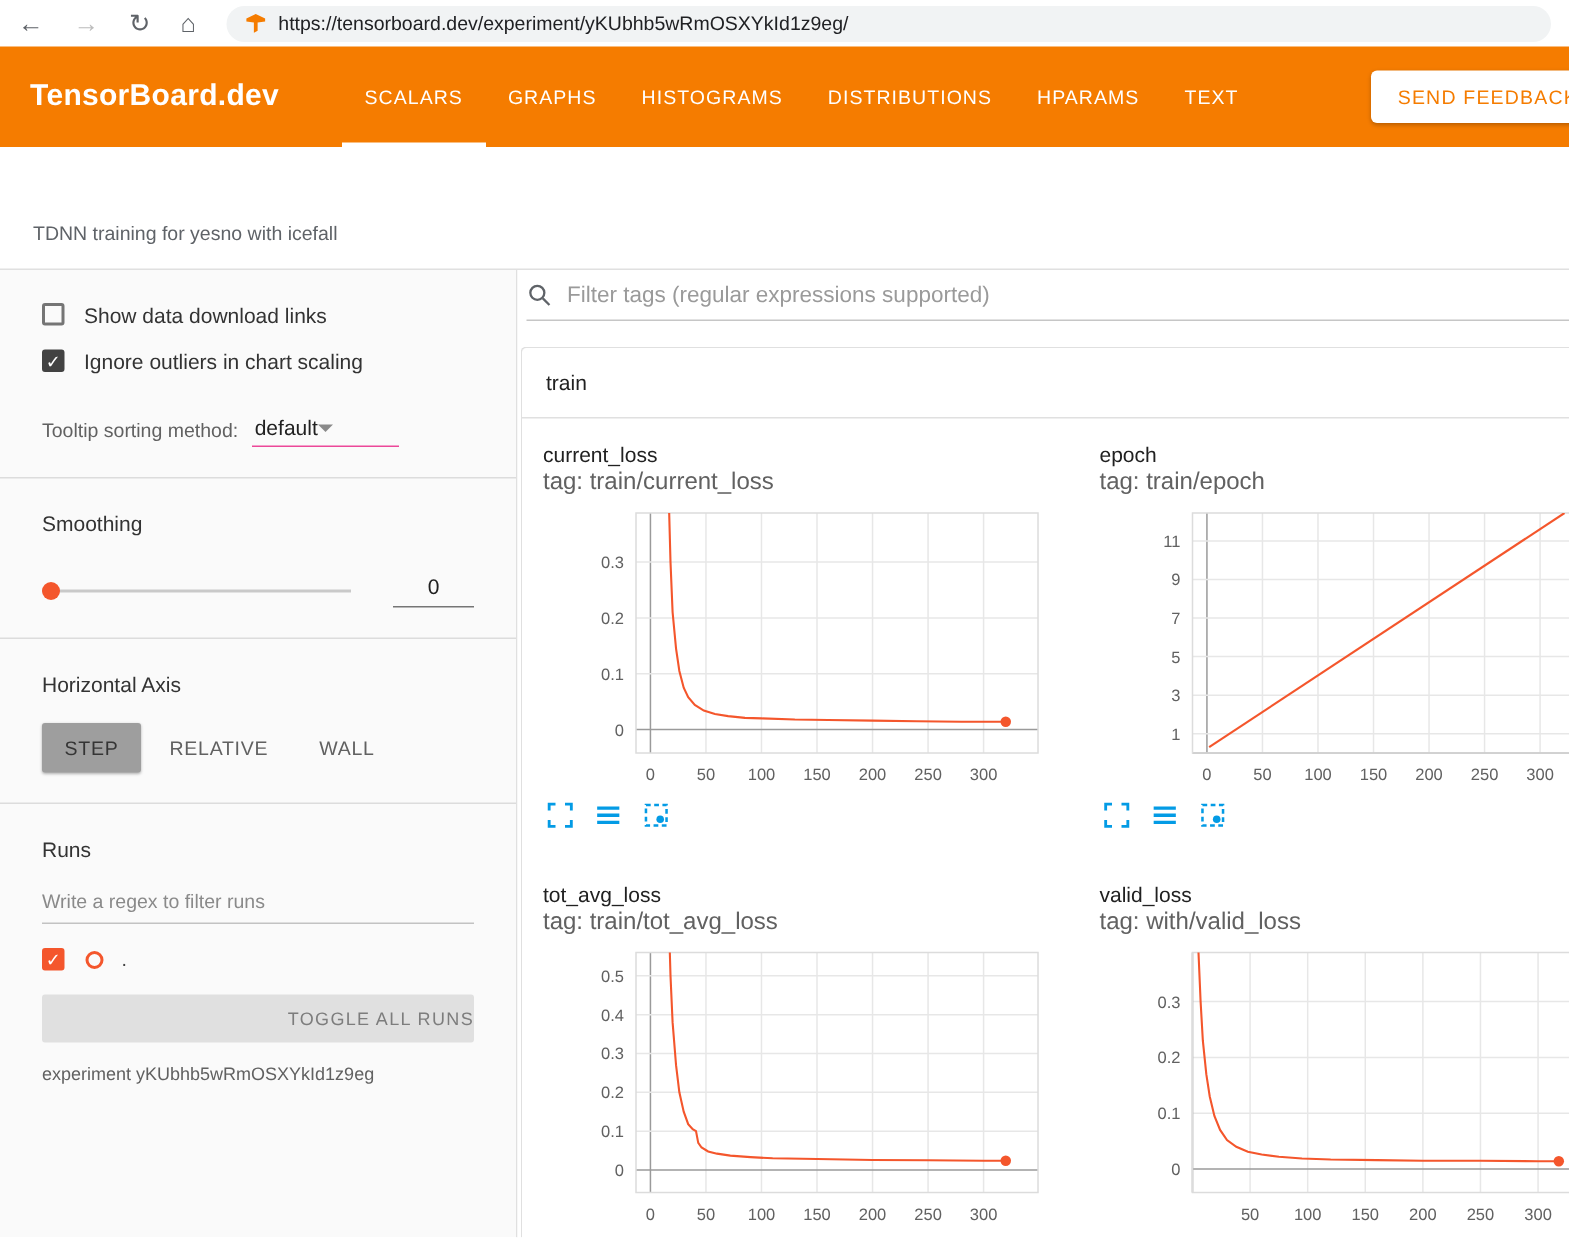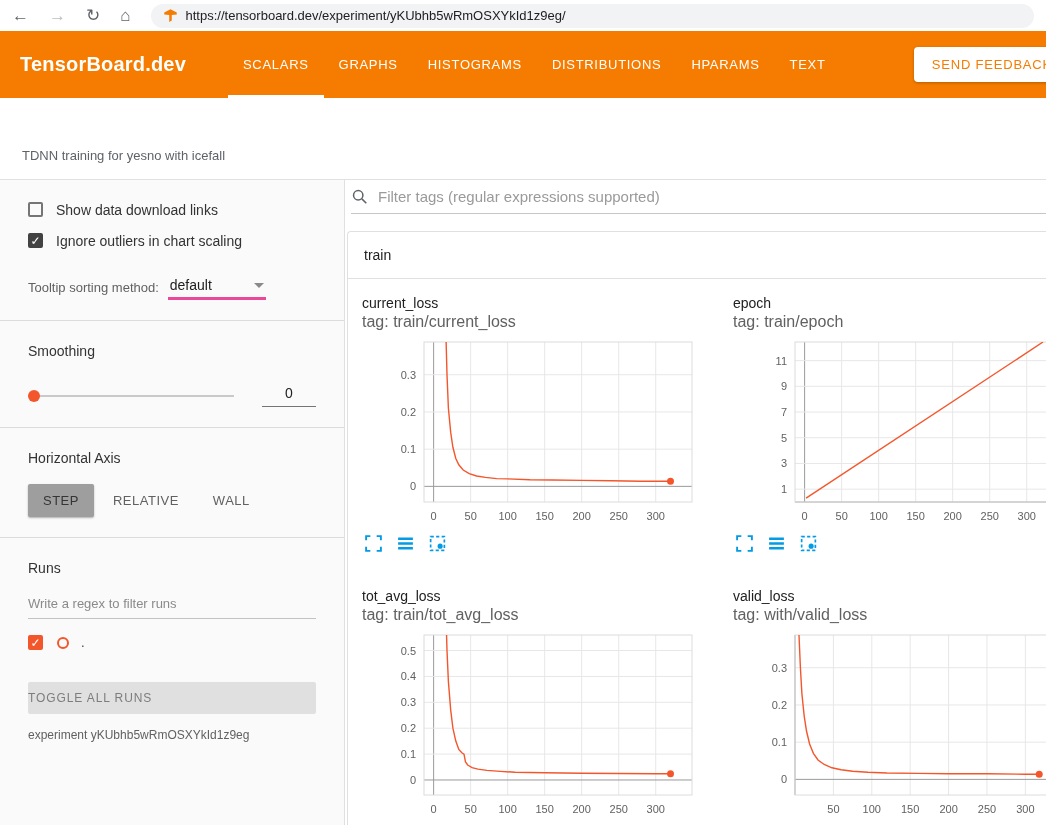--- a/index.html
+++ b/index.html
@@ -38,22 +38,22 @@
   .cb-row { display:flex; align-items:flex-start; gap:13px; margin-bottom:15px; font-size:14px; color:#333; }
   .cb { width:15px; height:15px; border:2px solid #757575; border-radius:2px; flex:none;
         display:flex; align-items:center; justify-content:center; cursor:pointer; }
   .cb.checked { background:#424242; border-color:#424242; color:#fff; font-size:12px; }
   .cb.checked::after { content:"✓"; }
   .cb.run { background:#f4562c; border-color:#f4562c; color:#fff; font-size:12px; }
   .cb.run::after { content:"✓"; }
 
   .tooltip-row { margin-top:26px; display:flex; align-items:center; }
   .tooltip-label { font-size:13px; color:#616161; }
-  .select { margin-left:9px; width:98px; border-bottom:3px solid #ec4899; padding:2px 2px 4px;
-            display:flex; justify-content:space-between; align-items:center; font-size:14px; color:#212121; cursor:pointer; }
+  .select { margin-left:9px; width:98px; border-bottom:1px solid #ec4899; padding:2px 2px 4px;
+            display:flex; align-items:center; font-size:14px; color:#212121; cursor:pointer; }
   .caret { width:0; height:0; border-left:5px solid transparent; border-right:5px solid transparent;
            border-top:5px solid #8a8a8a; }
 
   .sec-label { font-size:14px; color:#333; }
   .slider-row { display:flex; align-items:center; margin-top:26px; }
   .slider { position:relative; flex:1; height:2px; background:#c9c9c9; margin-right:28px; cursor:pointer; }
   .slider::before { content:""; position:absolute; left:0; top:-5px; width:12px; height:12px; border-radius:50%; background:#f4562c; }
   .slider-val { width:54px; text-align:center; border-bottom:1px solid #757575; padding-bottom:5px;
                 font-size:14px; color:#212121; }
 
@@ -61,22 +61,22 @@
   .axis-btn { padding:9px 15px; font-size:13px; letter-spacing:.5px; color:#616161; border-radius:2px; cursor:pointer; }
   .axis-btn.active { background:#9e9e9e; color:#353535; box-shadow:0 1px 2px rgba(0,0,0,.3); }
 
   .run-filter { border-bottom:1px solid #c2c2c2; margin-top:18px; padding-bottom:2px; }
   .run-filter input { width:100%; border:none; outline:none; background:transparent; font-size:13px;
                       color:#424242; padding-bottom:5px; font-family:inherit; }
   .run-filter input::placeholder { color:#8a8a8a; }
   .run-row { display:flex; align-items:center; margin-top:16px; }
   .run-circle { width:12px; height:12px; border:2px solid #f4562c; border-radius:50%; margin-left:14px; flex:none; cursor:pointer; }
   .run-name { margin-left:12px; font-size:13px; color:#424242; }
-  .toggle-all { display:block; width:100%; margin-top:32px; background:#e0e0e0; color:#7d7d7d; border:none;
-                padding:9px 0; text-align:left; font-size:12px; letter-spacing:.9px; border-radius:2px;
+  .toggle-all { display:block; width:100%; margin-top:16px; background:#e0e0e0; color:#7d7d7d; border:none;
+                padding:9px 0; text-align:right; font-size:12px; letter-spacing:.9px; border-radius:2px;
                 cursor:pointer; font-family:inherit; }
   .exp-caption { margin-top:14px; font-size:12px; color:#616161; }
 
   
   main { flex:1; background:#fff; overflow:hidden; }
   .filter-row { display:flex; align-items:center; gap:10px; height:34px; margin-left:6px;
                 border-bottom:1px solid #c6c6c6; }
   .filter-row input { flex:1; border:none; outline:none; background:transparent; font-size:15px;
                       color:#424242; font-family:inherit; }
   .filter-row input::placeholder { color:#9a9a9a; }

